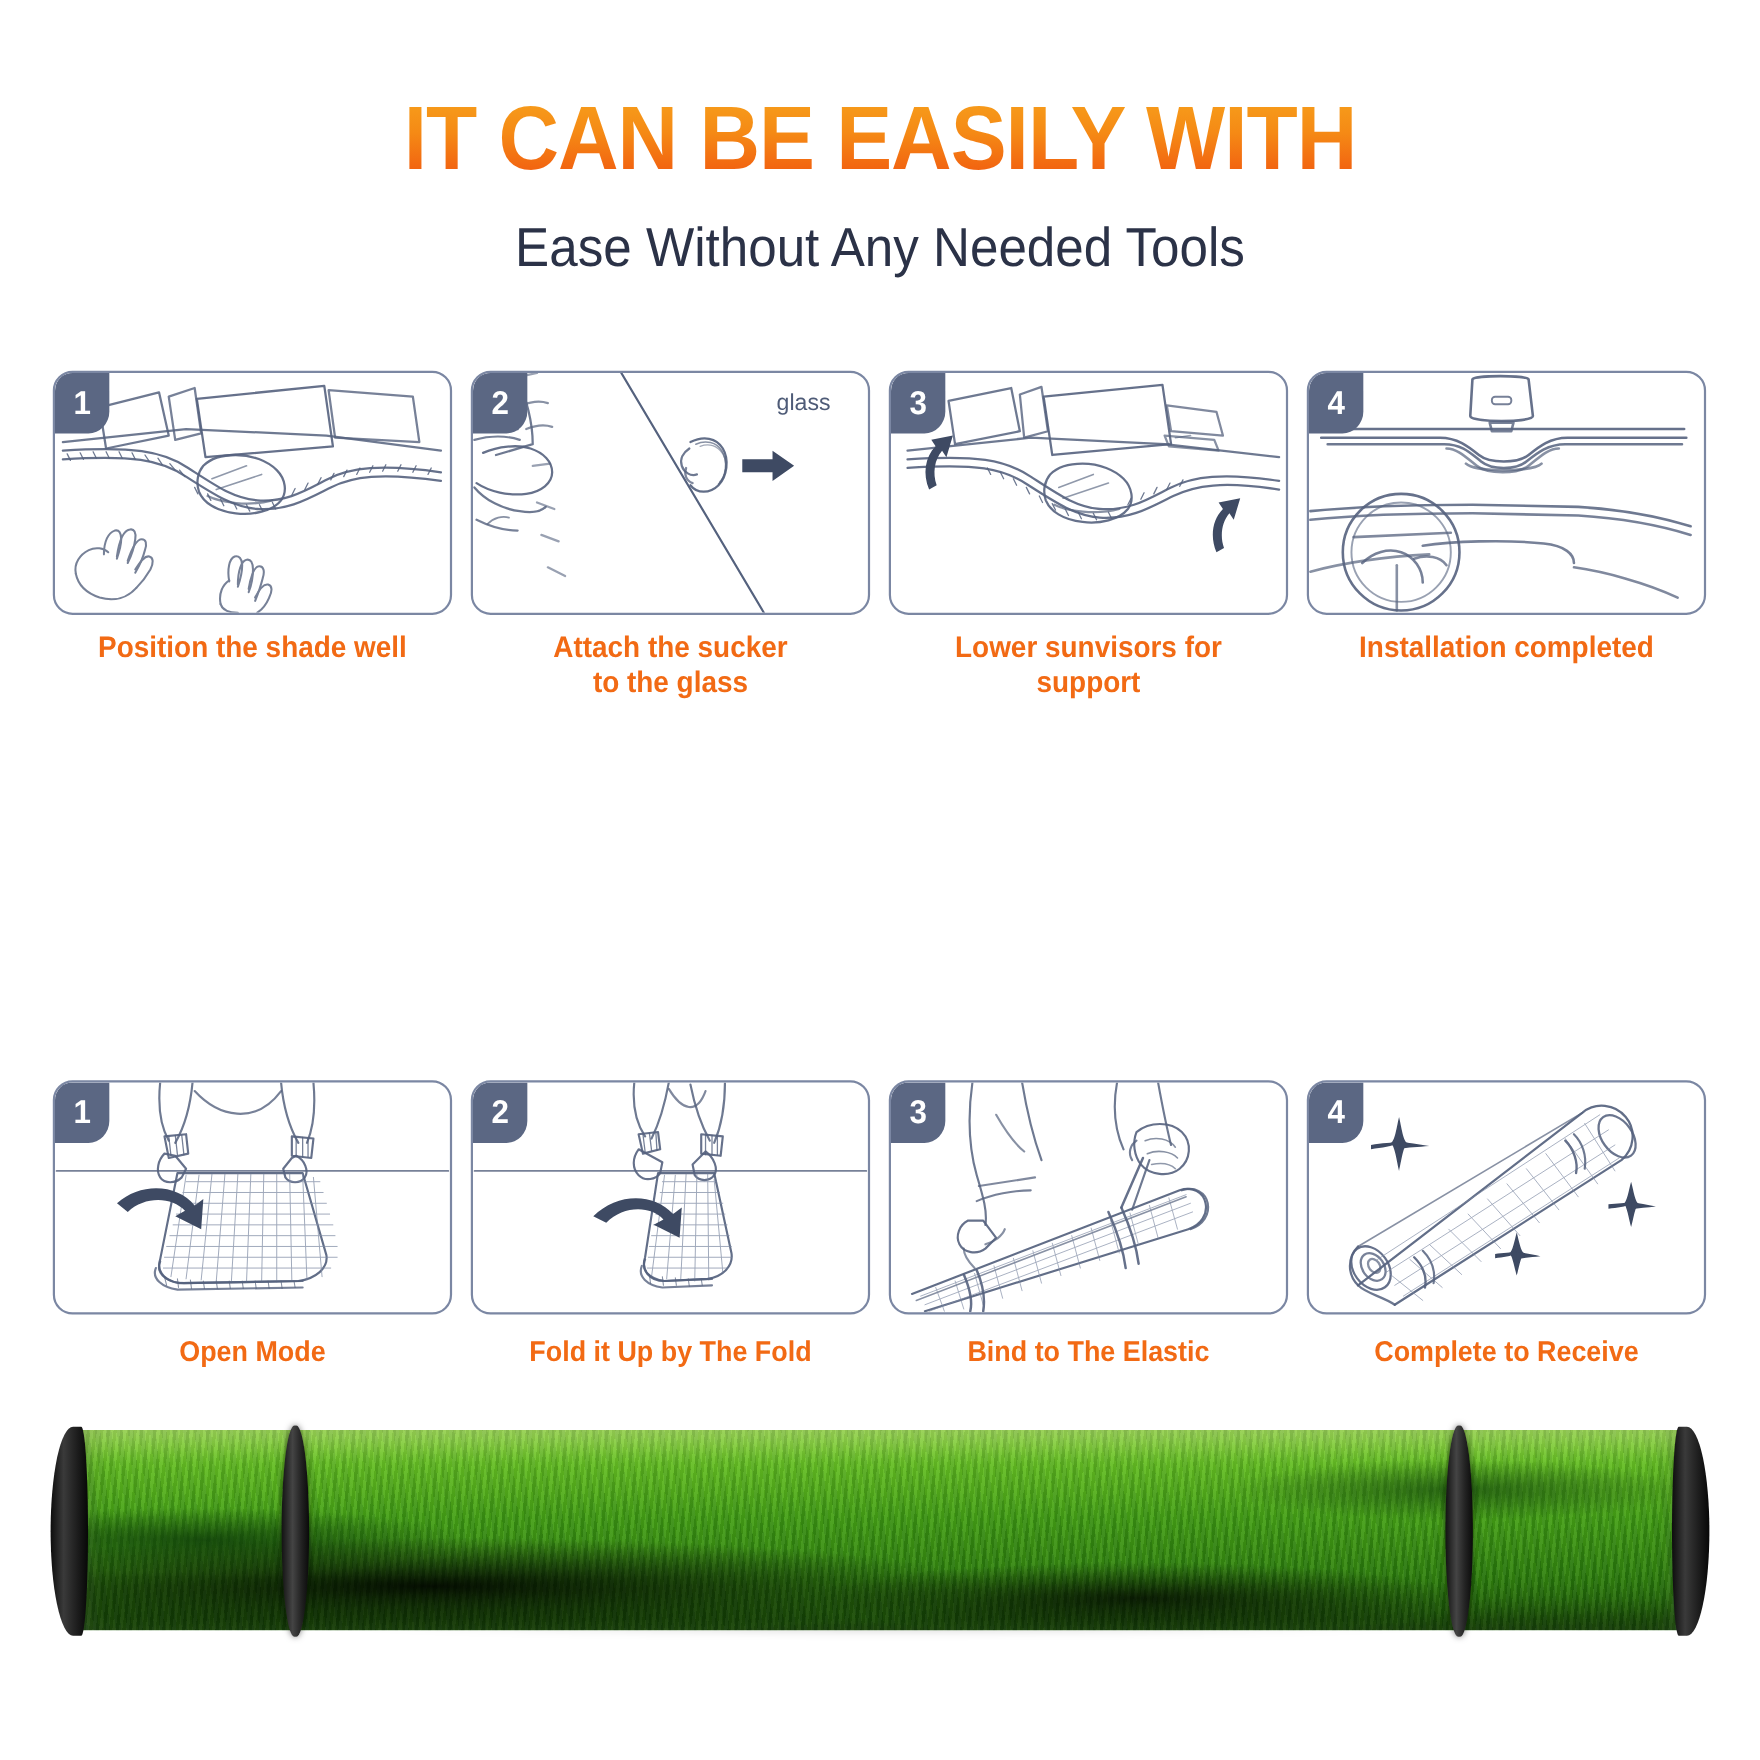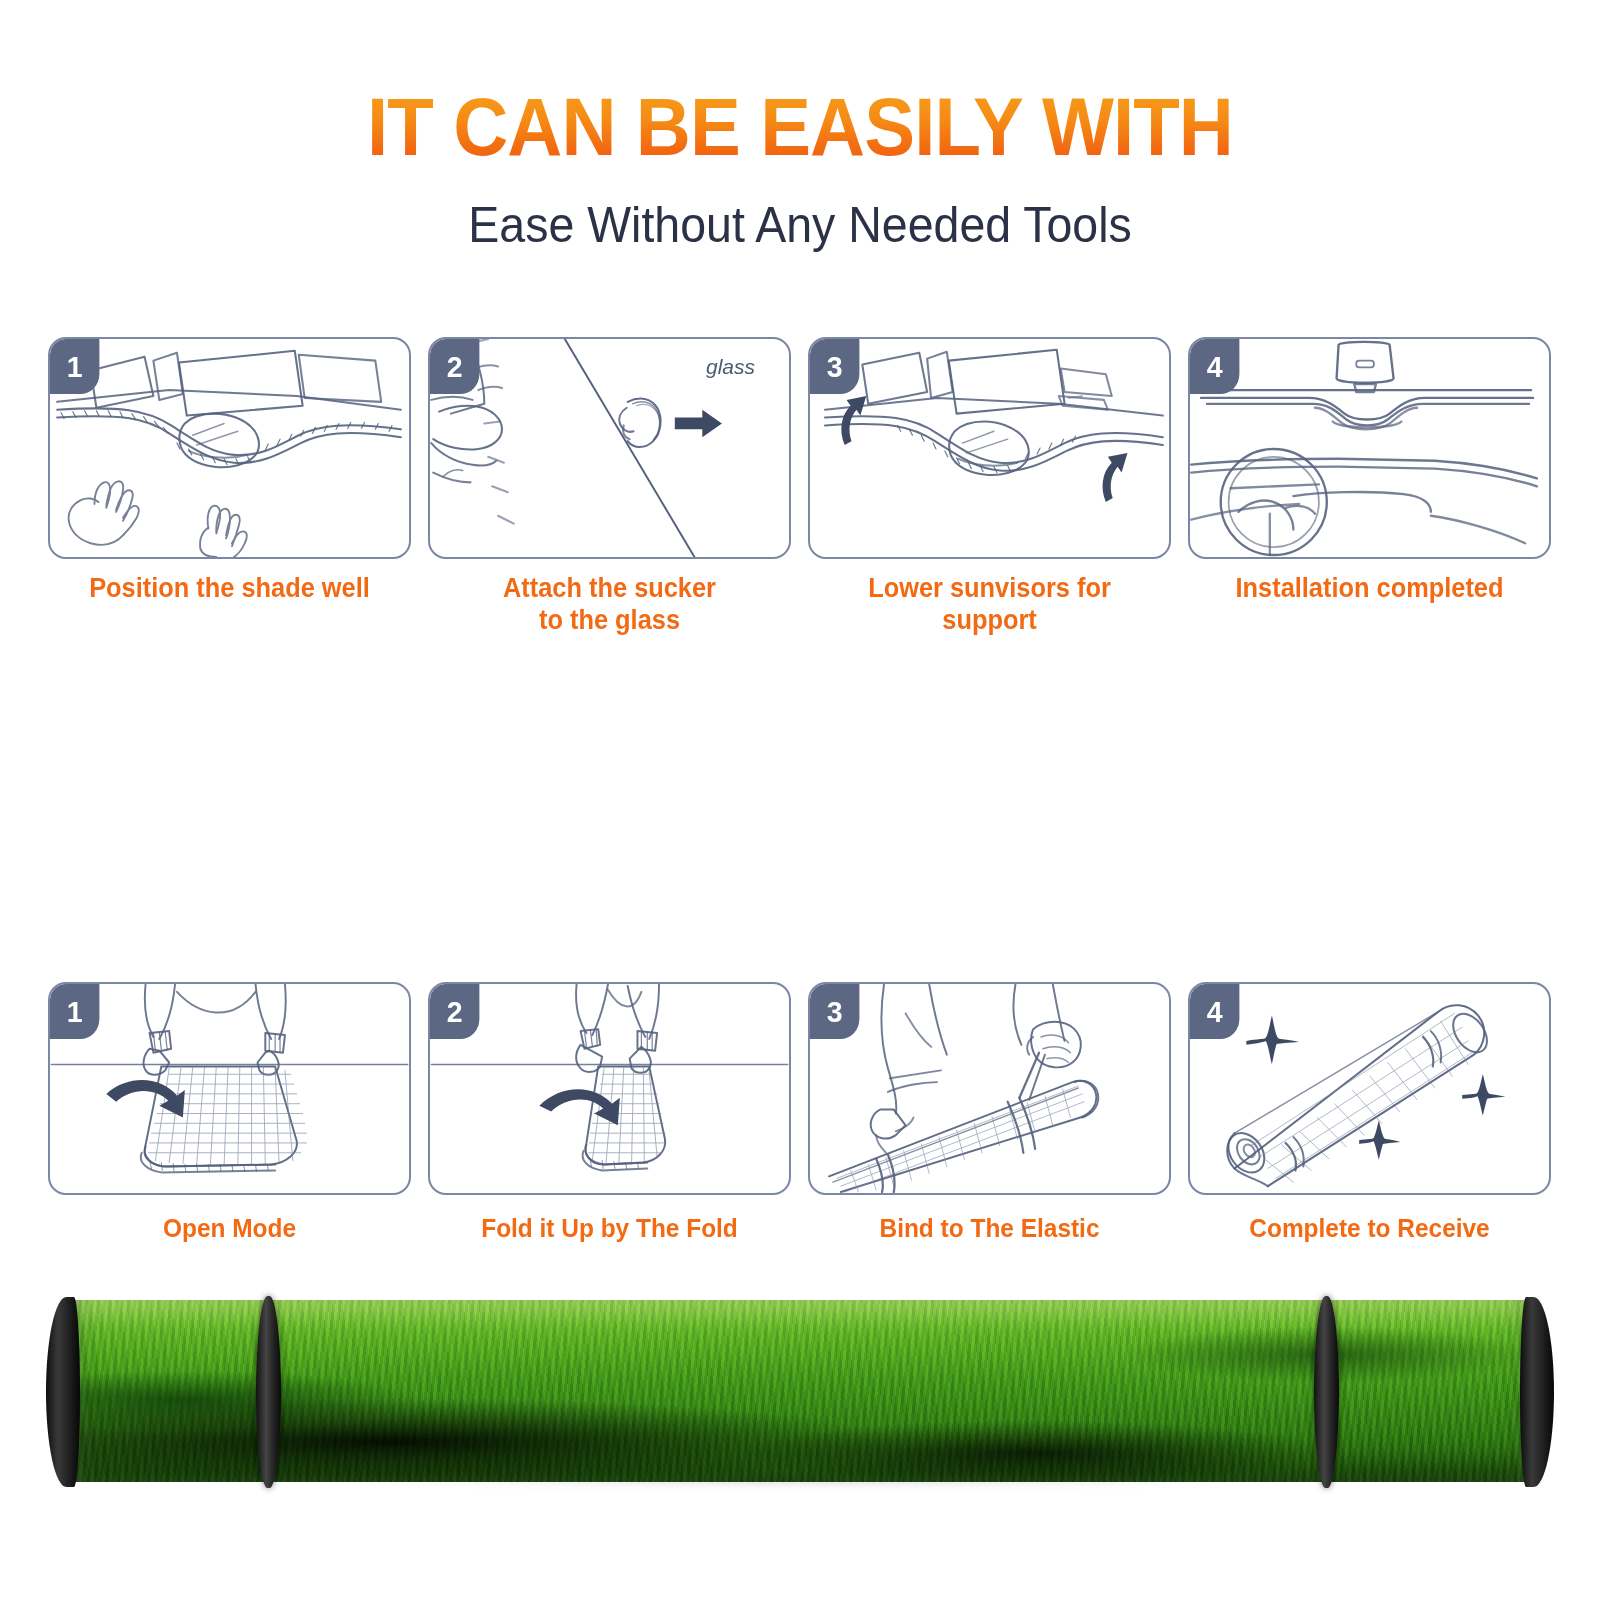--- a/index.html
+++ b/index.html
@@ -93,21 +93,20 @@
     font-family:"Liberation Sans", sans-serif;
   }
   #row2 .caption { font-size:26px; margin-top:18px; }
 
   .glass-label {
     position:absolute;
     right:34px; top:16px;
     color:#4E5B77;
     font-size:21px;
     font-family:"Liberation Sans", sans-serif;
-    font-style:italic;
   }
 
   
   #product {
     position:absolute;
     left:46px; top:1300px;
     width:1508px; height:200px;
   }
   .roll {
     position:absolute; left:24px; top:0;

